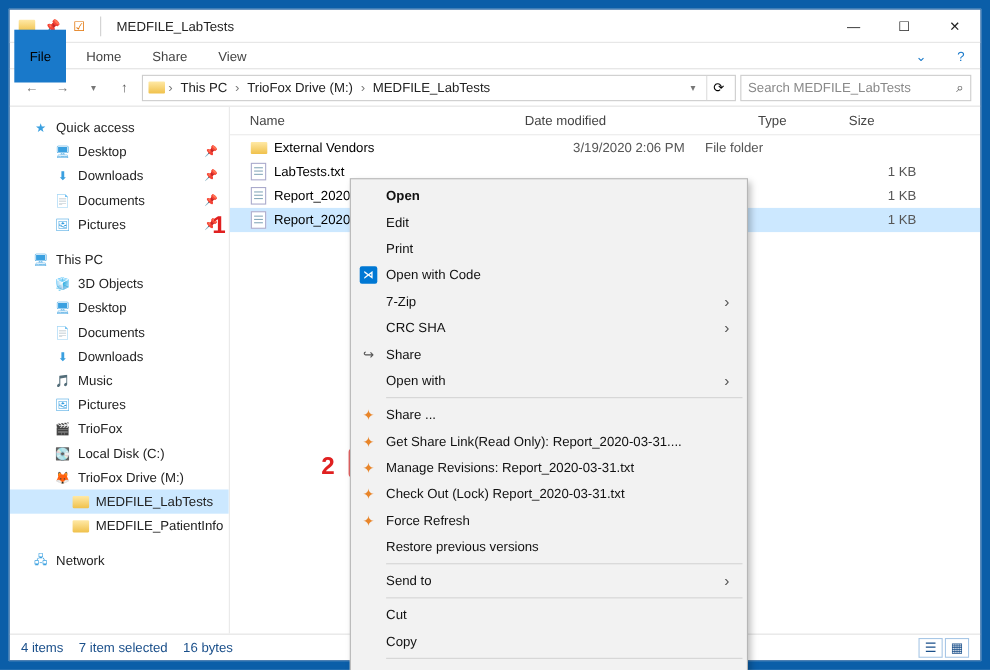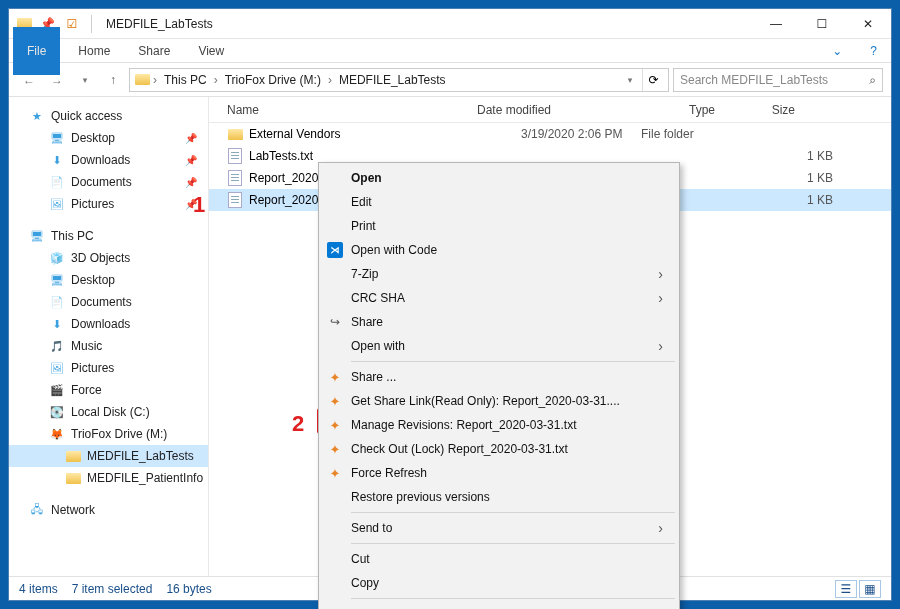--- a/index.html
+++ b/index.html
@@ -6,21 +6,21 @@
 body { background: #0b5ea8; width: 900px; height: 609px; overflow: hidden; position: relative; }
 .window { position: absolute; left: 8px; top: 8px; width: 884px; height: 593px; background: #fff; border: 1px solid #4c7fb2; display: flex; flex-direction: column; }
 .titlebar { height: 30px; display: flex; align-items: center; background: #fff; border-bottom: 1px solid #e5e5e5; }
 .qat { display: flex; align-items: center; gap: 6px; padding: 0 6px; }
 .qat-icon { width: 18px; height: 18px; display: flex; align-items: center; justify-content: center; }
 .title-sep { width: 1px; height: 18px; background: #d0d0d0; margin: 0 4px; }
 .title-text { margin-left: 4px; color: #222; }
 .title-spacer { flex: 1; }
 .winbtn { width: 46px; height: 30px; display: flex; align-items: center; justify-content: center; color: #222; }
 .ribbon { height: 24px; display: flex; align-items: center; padding-left: 4px; border-bottom: 1px solid #e1e1e1; }
-.file-tab { background: #1979ca; color: #e5e5e5; padding: 17px 14px; margin-right: 4px; }
+.file-tab { background: #1979ca; color: #000000; padding: 17px 14px; margin-right: 4px; }
 .ribbon-tab { padding: 4px 14px; color: #444; }
 .addr { height: 34px; display: flex; align-items: center; padding: 0 8px; gap: 4px; border-bottom: 1px solid #e1e1e1; }
 .nav-btn { width: 24px; height: 24px; display: flex; align-items: center; justify-content: center; color: #777; }
 .nav-btn.en { color: #555; }
 .addr-box { flex: 1; height: 24px; border: 1px solid #ccc; display: flex; align-items: center; padding: 0 4px; gap: 2px; }
 .crumb { padding: 2px 4px; color: #222; }
 .crumb-sep { color: #777; padding: 0 1px; }
 .addr-end { display: flex; align-items: center; margin-left: auto; }
 .refresh-btn { width: 22px; height: 22px; border-left: 1px solid #ddd; display: flex; align-items: center; justify-content: center; }
 .search-box { width: 210px; height: 24px; border: 1px solid #ccc; display: flex; align-items: center; padding: 0 6px; color: #888; justify-content: space-between; }
@@ -173,21 +173,21 @@
       <div class="nav-item sub">
           <span class="ico" style="color:#3aa0e0">🎵</span>
           <span>Music</span>
         </div>
       <div class="nav-item sub">
           <span class="ico" style="color:#3aa0e0">🖼</span>
           <span>Pictures</span>
         </div>
       <div class="nav-item sub">
           <span class="ico" style="color:#3aa0e0">🎬</span>
-          <span>Force</span>
+          <span>TrioFox</span>
         </div>
       <div class="nav-item sub">
           <span class="ico" style="color:#888">💽</span>
           <span>Local Disk (C:)</span>
         </div>
       <div class="nav-item sub">
           <span class="ico" style="color:#e8852a">🦊</span>
           <span>TrioFox Drive (M:)</span>
         </div>
       <div class="nav-item sub2 selected">

